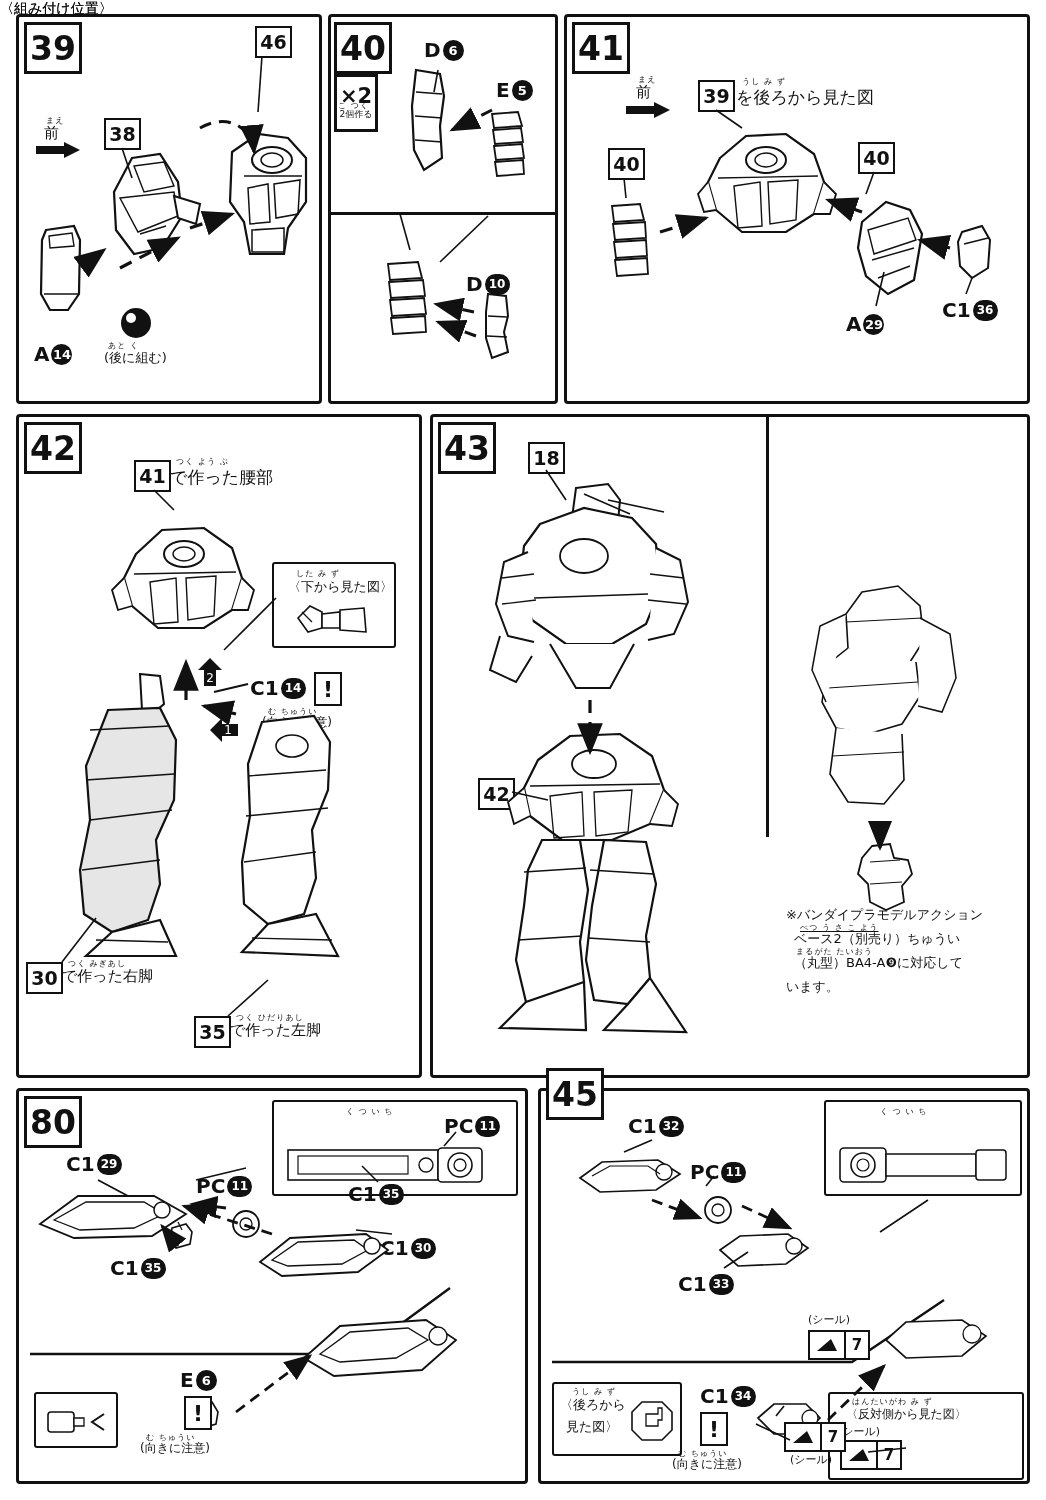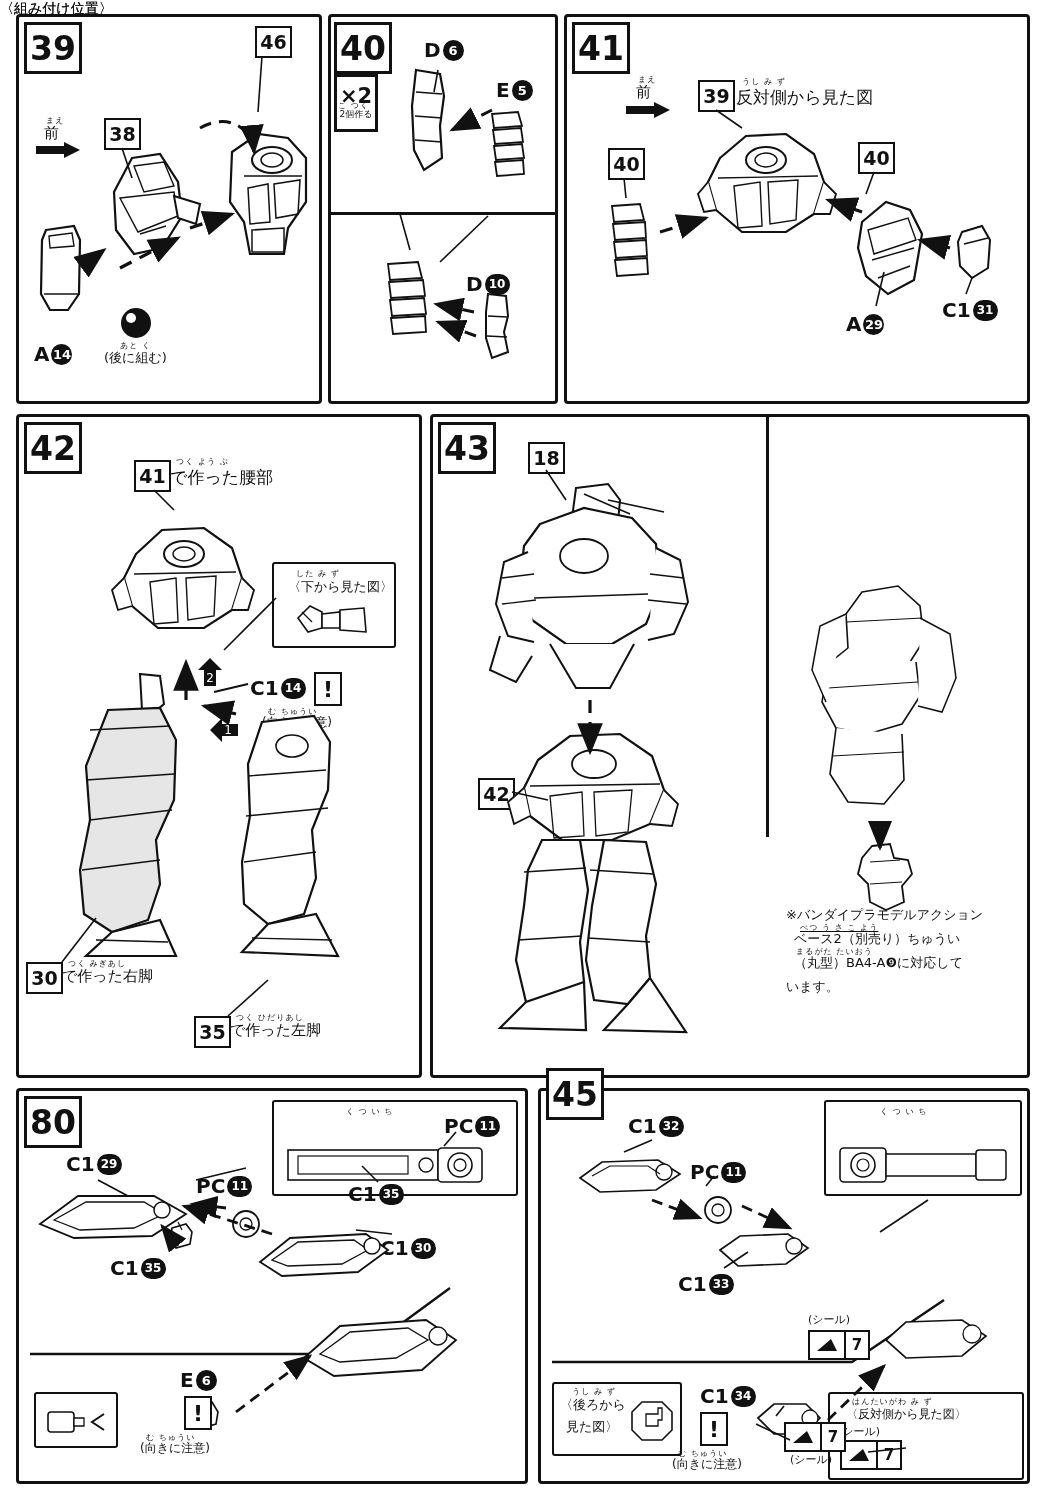--- a/index.html
+++ b/index.html
@@ -147,21 +147,21 @@
       <path d="M38,112 L70,110 L70,134 L38,134 Z" fill="none" stroke="#111" stroke-width="1.5"></path>
     </svg>
   </div>
 
   <div class="shape" style="left:118px;top:306px;">
     <svg width="36" height="34" viewBox="0 0 36 34">
       <circle cx="18" cy="17" r="15" fill="#111"></circle>
       <circle cx="13" cy="12" r="5" fill="#fff"></circle>
     </svg>
   </div>
-  <div class="ruby" style="left:120px;top:340px;">あと  く</div>
+  <div class="ruby" style="left:108px;top:340px;">あと  く</div>
   <div class="jp s13" style="left:104px;top:349px;">(後に組む)</div>
 
   <div class="panel" style="left:328px;top:14px;width:230px;height:390px;"></div>
   <div class="stepnum big" style="left:334px;top:22px;">40</div>
   <div class="x2" style="left:334px;top:74px;">
     <div class="t">×2</div>
     <div class="b">2個作る</div>
   </div>
   <div class="ruby" style="left:338px;top:100px;">こ つく</div>
 
@@ -218,21 +218,21 @@
   <div class="ruby" style="left:638px;top:74px;">まえ</div>
   <div class="jp s15" style="left:636px;top:83px;">前</div>
   <div class="shape" style="left:626px;top:102px;">
     <svg width="44" height="16" viewBox="0 0 44 16">
         <polygon points="0,4 28,4 28,0 44,8 28,16 28,12 0,12" fill="#111"></polygon>
       </svg>
   </div>
 
   <div class="boxlbl" style="left:698px;top:80px;">39</div>
   <div class="ruby" style="left:742px;top:76px;">うし       み   ず</div>
-  <div class="jp s17" style="left:736px;top:86px;">反対側から見た図</div>
+  <div class="jp s17" style="left:736px;top:86px;">を後ろから見た図</div>
 
   <div class="boxlbl" style="left:608px;top:148px;">40</div>
   <div class="boxlbl" style="left:858px;top:142px;">40</div>
 
   <div class="shape" style="left:600px;top:200px;">
     <svg width="52" height="86" viewBox="0 0 52 86">
       <path d="M12,6 L40,4 L44,20 L14,22 Z" fill="#fff" stroke="#111" stroke-width="1.8"></path>
       <path d="M13,24 L45,22 L46,38 L15,40 Z" fill="#fff" stroke="#111" stroke-width="1.8"></path>
       <path d="M14,42 L46,40 L47,56 L16,58 Z" fill="#fff" stroke="#111" stroke-width="1.8"></path>
       <path d="M15,60 L47,58 L48,74 L17,76 Z" fill="#fff" stroke="#111" stroke-width="1.8"></path>
@@ -266,21 +266,21 @@
   </div>
 
   <div class="shape" style="left:952px;top:222px;">
     <svg width="44" height="64" viewBox="0 0 44 64">
       <path d="M10,10 L30,4 L38,18 L36,46 L20,56 L8,44 L6,20 Z" fill="#fff" stroke="#111" stroke-width="2"></path>
       <path d="M12,22 L36,16" stroke="#111" stroke-width="1.3" fill="none"></path>
     </svg>
   </div>
   <div class="part" style="left:942px;top:298px;">
     <span>C1</span>
-      <span class="circ wide">31</span>
+      <span class="circ wide">36</span>
   </div>
 
   <div class="panel" style="left:16px;top:414px;width:406px;height:664px;"></div>
   <div class="stepnum big" style="left:24px;top:422px;">42</div>
 
   <div class="boxlbl" style="left:134px;top:460px;">41</div>
   <div class="ruby" style="left:176px;top:456px;">つく      よう ぶ</div>
   <div class="jp s17" style="left:170px;top:466px;">で作った腰部</div>
 
   <div class="shape" style="left:104px;top:512px;">

